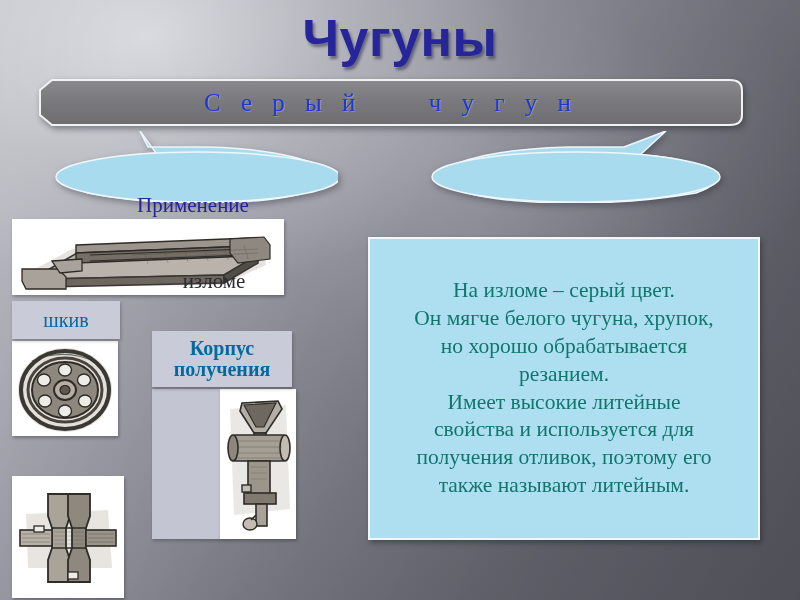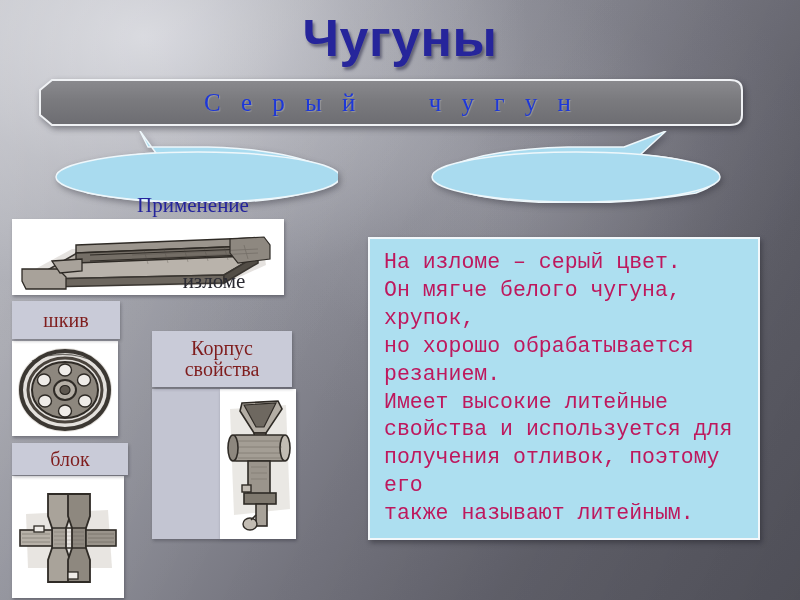--- a/index.html
+++ b/index.html
@@ -64,51 +64,51 @@
   #desc-box{
     position:absolute;left:368px;top:237px;width:392px;height:303px;
     background:#addff0;
     border:2px solid #f2f7fa;
     box-sizing:border-box;
     box-shadow:2px 3px 5px rgba(30,30,40,0.45);
     z-index:4;
     display:flex;align-items:center;justify-content:center;
   }
   #desc-text{
-    font-family:Liberation Mono, monospace;
-    font-size:21.5px;line-height:1.30;color:#be185d;
-    text-align:left;padding:0 14px;white-space:pre-line;
+    font-family:Liberation Serif, serif;
+    font-size:21.5px;line-height:1.30;color:#0f766e;
+    text-align:center;padding:0 14px;white-space:pre-line;
   }
 
   
   .photo-panel{position:absolute;background:#ffffff;overflow:hidden;z-index:3;
     box-shadow:1px 2px 3px rgba(30,30,40,0.35);}
   .label-plate{
     position:absolute;background:#c9cbd8;z-index:4;
-    font-family:"Liberation Serif", serif;color:#7f1d1d;
+    font-family:"Liberation Serif", serif;color:#0369a1;
     display:flex;align-items:center;justify-content:center;text-align:center;
     box-shadow:1px 2px 3px rgba(30,30,40,0.30);
   }
 
   
   #stanina-panel{left:12px;top:219px;width:272px;height:76px;}
   #stanina-caption{
     position:absolute;left:150px;top:268px;width:128px;height:26px;z-index:5;
     font-family:"Liberation Serif", serif;font-size:21px;color:#2b2b33;
     display:flex;align-items:center;justify-content:center;background:transparent;
   }
   
   #shkiv-plate{left:12px;top:301px;width:108px;height:38px;font-size:20px;}
   #shkiv-panel{left:12px;top:341px;width:106px;height:95px;}
   
   #blok-plate{left:12px;top:443px;width:116px;height:32px;font-size:20px;}
   #blok-panel{left:12px;top:476px;width:112px;height:122px;}
   
   #korpus-plate{left:152px;top:331px;width:140px;height:56px;font-size:20px;line-height:1.06;
-    flex-direction:column;}
+    flex-direction:column;font-weight:bold;}
   #korpus-col{position:absolute;left:152px;top:389px;width:68px;height:150px;background:#c3c5d2;z-index:3;
     box-shadow:1px 2px 3px rgba(30,30,40,0.28);}
   #korpus-panel{left:220px;top:389px;width:76px;height:150px;}
 
   .photo-svg{display:block;width:100%;height:100%;}
 </style>
 </head>
 <body>
 
 <div id="slide">
@@ -210,21 +210,20 @@
         <ellipse cx="53" cy="70" rx="6.5" ry="6"></ellipse>
         <ellipse cx="33" cy="60" rx="6.5" ry="6"></ellipse>
         <ellipse cx="32" cy="39" rx="6.5" ry="6"></ellipse>
       </g>
       <ellipse cx="53" cy="49" rx="11" ry="10" fill="#b5afa6" stroke="#2f2b26" stroke-width="2"></ellipse>
       <ellipse cx="53" cy="49" rx="5" ry="4.5" fill="#5e5850" stroke="#2a2621" stroke-width="1.2"></ellipse>
       <path d="M20,20 Q53,6 86,22" fill="none" stroke="#3b3732" stroke-width="1.2" opacity="0.7"></path>
     </svg>
   </div>
 
-  <div class="label-plate" id="blok-plate">блок</div>
   <div class="photo-panel" id="blok-panel">
     <svg class="photo-svg" viewBox="0 0 112 122" preserveAspectRatio="none">
       <rect x="0" y="0" width="112" height="122" fill="#ffffff"></rect>
       <path d="M14,38 L96,34 L100,92 L16,92 Z" fill="#e2dfda" opacity="0.8"></path>
       <g stroke="#2f2b26" stroke-width="1.8" fill="#a9a39a">
         <path d="M36,18 L58,18 L58,40 L54,52 L54,72 L58,84 L58,106 L36,106 L36,84 L40,72 L40,52 L36,40 Z"></path>
         <path d="M56,18 L78,18 L78,40 L74,52 L74,72 L78,84 L78,106 L56,106 L56,84 L60,72 L60,52 L56,40 Z" fill="#8e887f"></path>
       </g>
       <g stroke="#2f2b26" stroke-width="1.6" fill="#b7b1a8">
         <rect x="8" y="54" width="32" height="16"></rect>
@@ -248,21 +247,21 @@
         <path d="M42,56 L72,56"></path>
           <path d="M42,60 L72,60"></path>
           <path d="M42,64 L72,64"></path>
           <path d="M42,68 L72,68"></path>
       </g>
     </svg>
   </div>
 
   <div class="label-plate" id="korpus-plate">
     <span>Корпус</span>
-    <span>свойства</span>
+    <span>получения</span>
   </div>
   <div id="korpus-col"></div>
   <div class="photo-panel" id="korpus-panel">
     <svg class="photo-svg" viewBox="0 0 76 150" preserveAspectRatio="none">
       <rect x="0" y="0" width="76" height="150" fill="#ffffff"></rect>
       <path d="M10,20 L66,16 L70,120 L14,126 Z" fill="#e3e0db" opacity="0.75"></path>
       <g stroke="#2f2b26" stroke-width="1.6" fill="#b4aea5">
         <path d="M22,14 L58,12 L62,20 L46,44 L34,44 L20,22 Z"></path>
         <path d="M34,44 L46,44 L44,58 L36,58 Z" fill="#7d776e"></path>
       </g>

